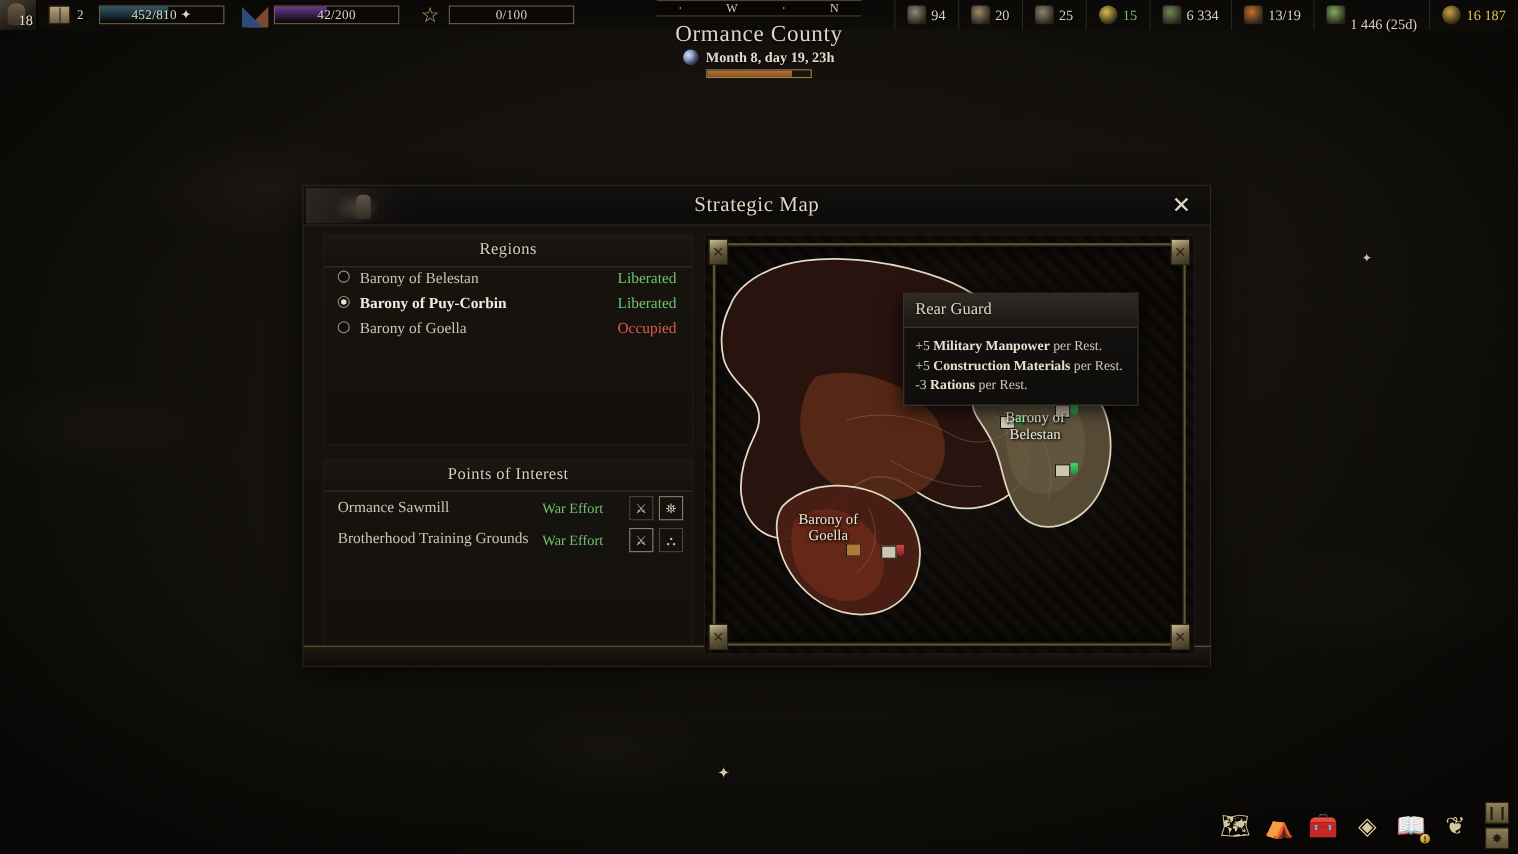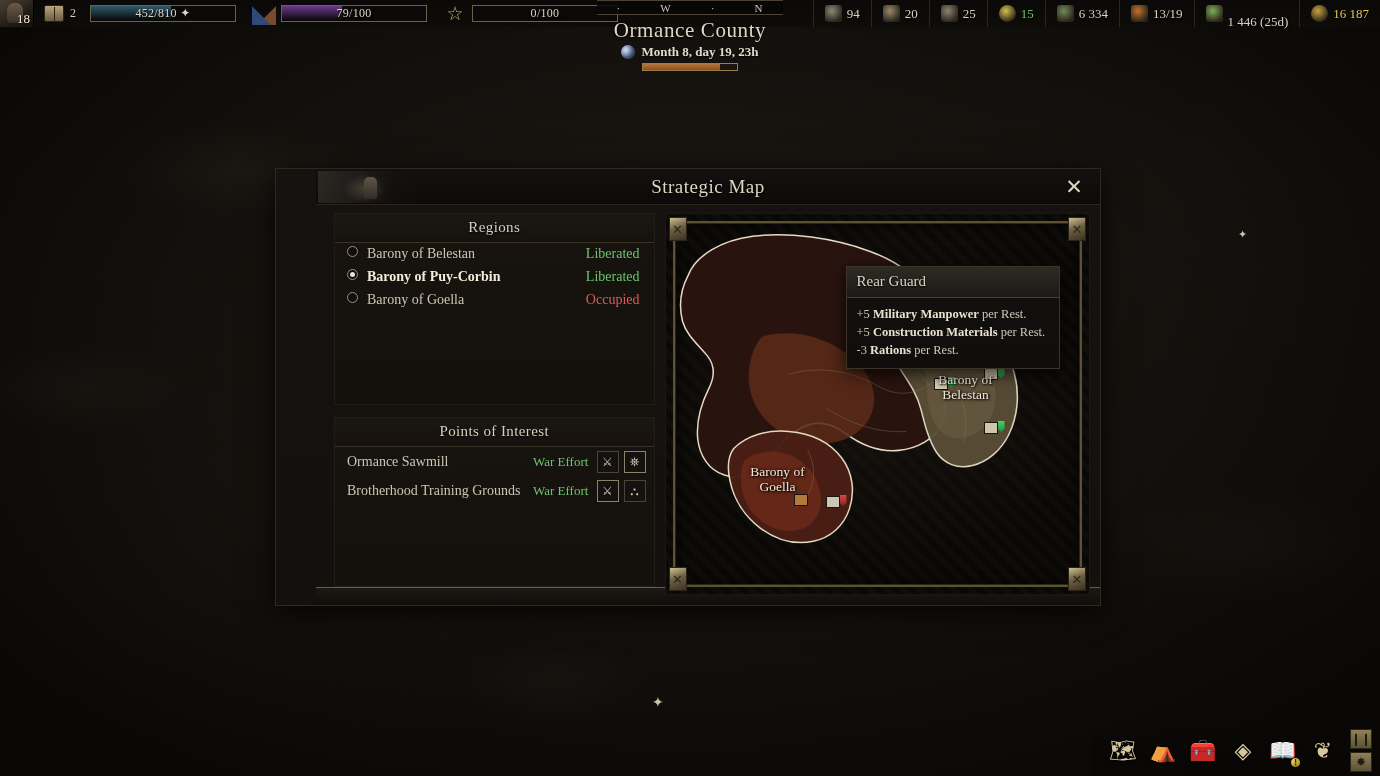--- a/index.html
+++ b/index.html
@@ -60,21 +60,21 @@
     background: linear-gradient(180deg,#b9a57e,#6c5c41);
     border: 1px solid #2a2419; border-radius: 2px;
     position: relative;
   }
   .bookicon::after {
     content:""; position:absolute; left: 50%; top: 1px; width: 1px; height: 15px;
     background: #2a2419;
   }
   .subnum { font-size: 12px; color: #d8d0bd; text-shadow: 1px 1px 1px #000; margin-left: 1px; }
   .statbar {
-    width: 146px; height: 17px;
+    width: 114px; height: 17px;
     border: 1px solid #6e6047;
     background: #0a0907;
     position: relative; overflow: hidden;
     display: flex; align-items: center; justify-content: center;
   }
   .statbar .fill { position: absolute; left: 0; top: 0; bottom: 0; }
   .statbar .txt {
     position: relative; font-size: 12px; color: #ded6c4;
     text-shadow: 1px 1px 2px #000; letter-spacing: .3px;
   }
@@ -129,21 +129,20 @@
   .res .rv { font-size: 13px; color: #d9d2c0; text-shadow: 1px 1px 2px #000; white-space: nowrap; }
 
   
   .dialog {
     position: absolute; left: 275px; top: 168px;
     width: 826px; height: 438px;
     z-index: 30;
     background: linear-gradient(180deg, #151210 0%, #13100e 100%);
     border: 1px solid #2e2820;
     box-shadow: 0 6px 28px rgba(0,0,0,.75);
-    padding-left: 40px;
   }
   .dlg-title {
     position: relative; height: 36px;
     background: linear-gradient(180deg,#131110,#0d0b0a);
     border-bottom: 1px solid #2b2520;
     display: flex; align-items: center; justify-content: center;
   }
   .dlg-banner {
     position: absolute; left: 2px; top: 2px; width: 110px; height: 32px;
     background:
@@ -342,21 +341,21 @@
         <div class="fill" id="bar0" style="width: 55.8025%; background: linear-gradient(rgb(47, 90, 107), rgba(0, 0, 0, 0.45));"></div>
         <div class="txt"><span>452/810</span>
         <span>✦</span></div>
       </div>
     </div>
 
     <div class="statgrp" style="margin-left:16px;">
       <div class="axeicon" style="background:linear-gradient(45deg,#2e4a7a 40%,transparent 42%),linear-gradient(-45deg,#7a4a2e 40%,transparent 42%);"></div>
       <div class="statbar">
         <div class="fill" id="bar1" style="width: 42%; background: linear-gradient(rgb(106, 58, 142), rgba(0, 0, 0, 0.45));"></div>
-        <div class="txt">79/100</div>
+        <div class="txt">42/200</div>
       </div>
     </div>
 
     <div class="statgrp" style="margin-left:16px;">
       <div class="axeicon" style="color:#c9b475;font-size:19px;display:flex;align-items:center;justify-content:center;">☆</div>
       <div class="statbar">
         <div class="fill" id="bar2" style="width: 0%; background: linear-gradient(rgb(0, 0, 0), rgba(0, 0, 0, 0.45));"></div>
         <div class="txt">0/100</div>
       </div>
     </div>

